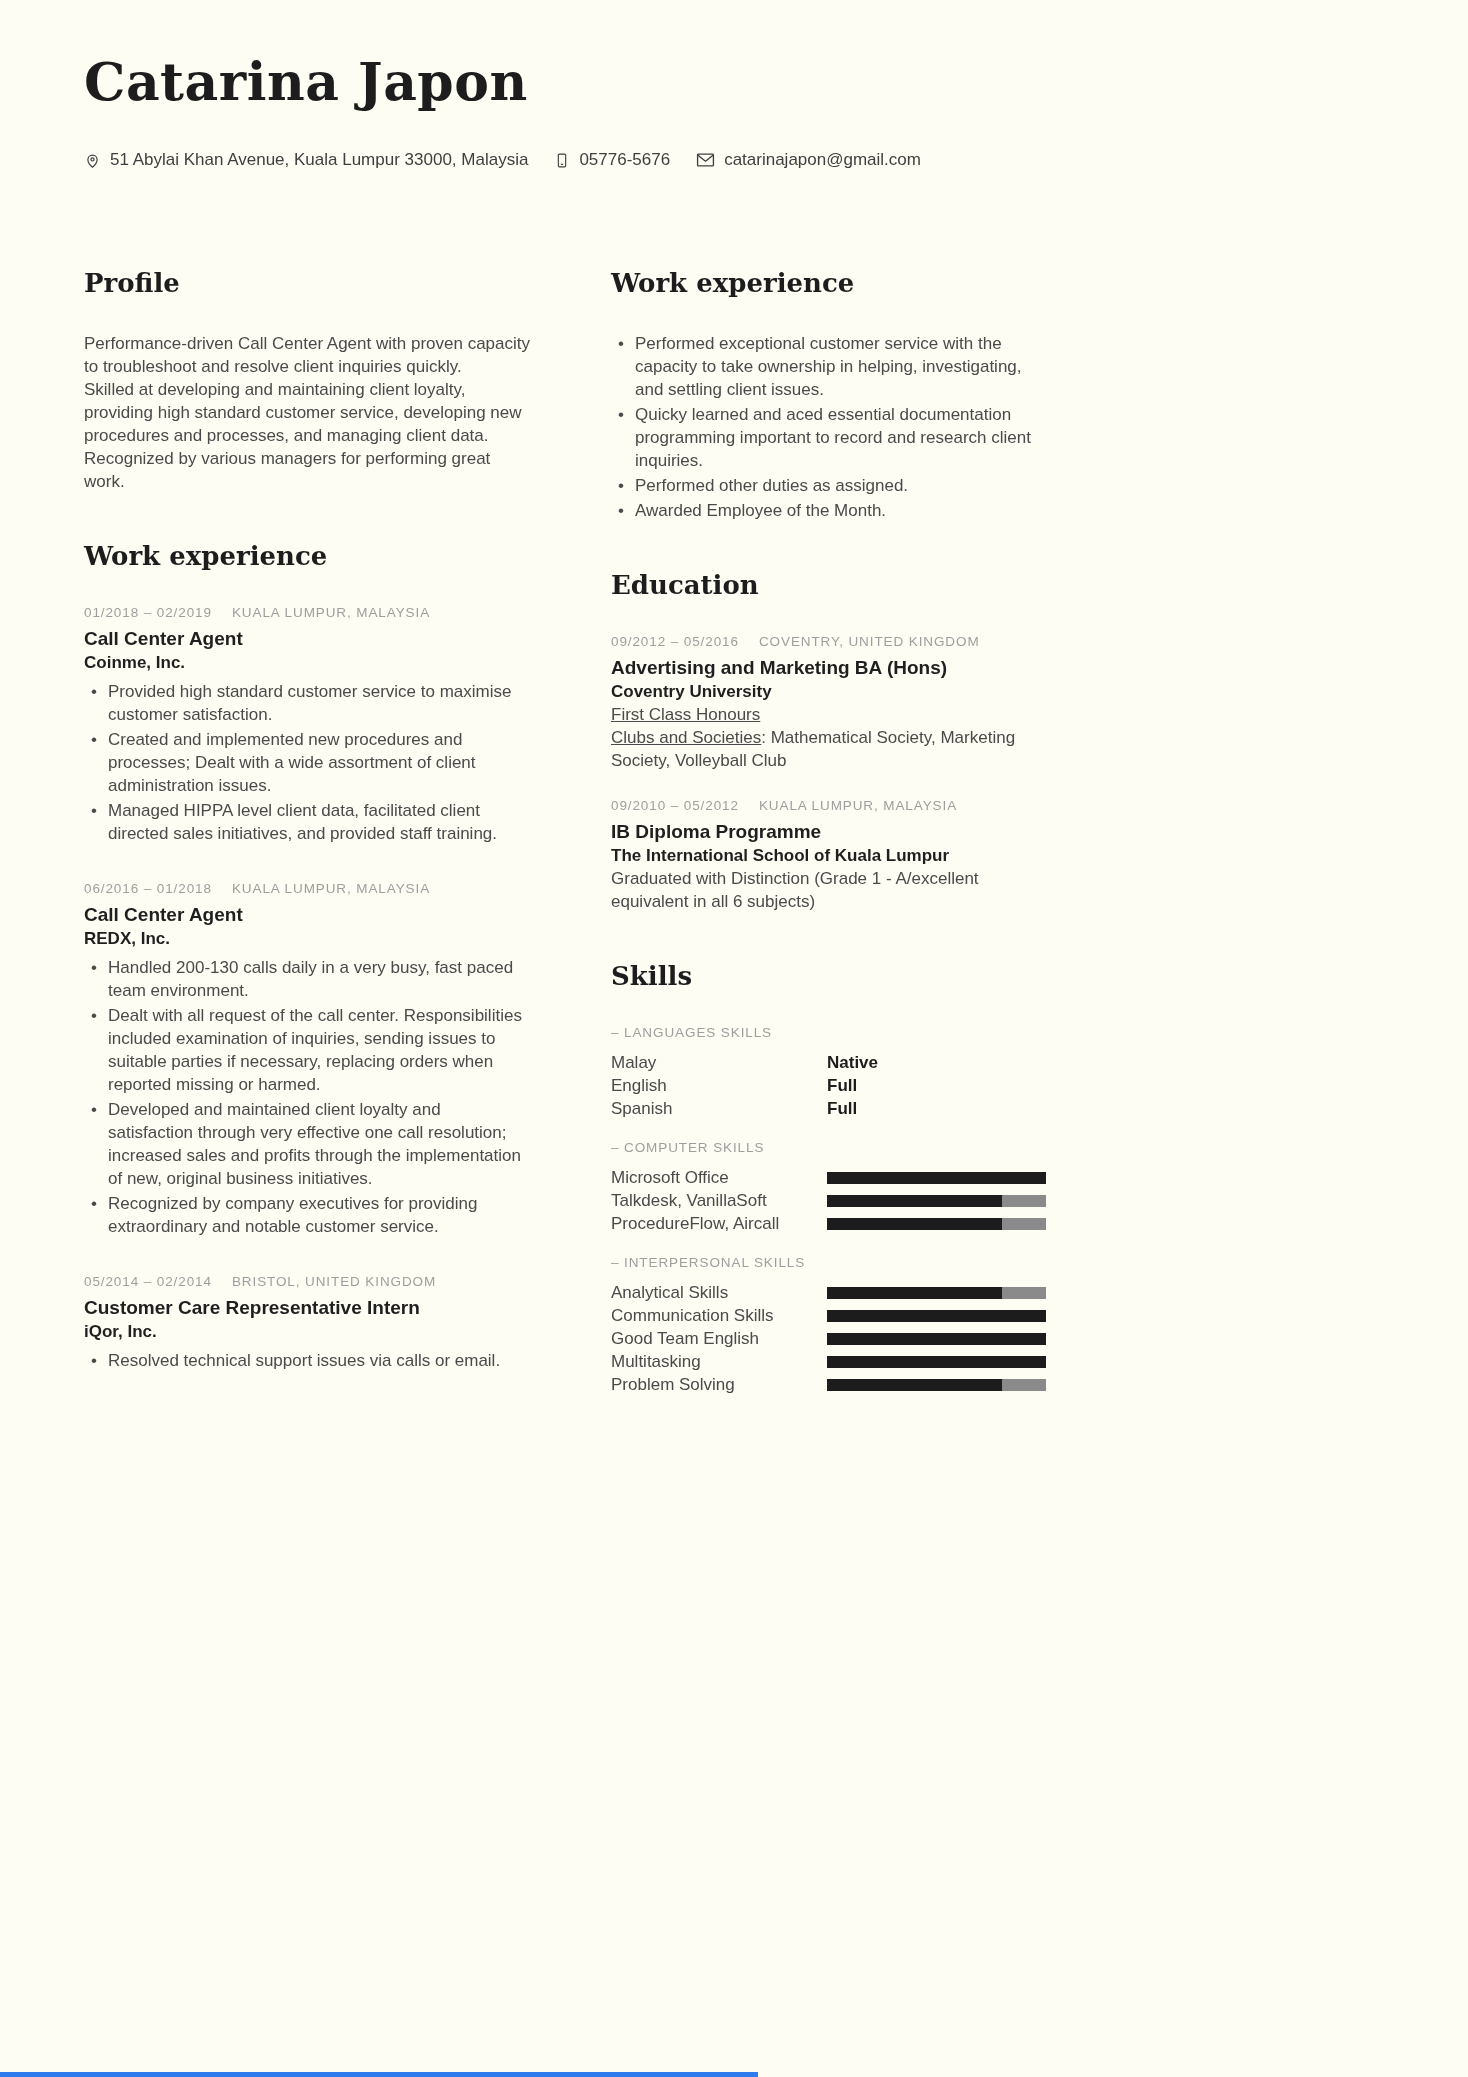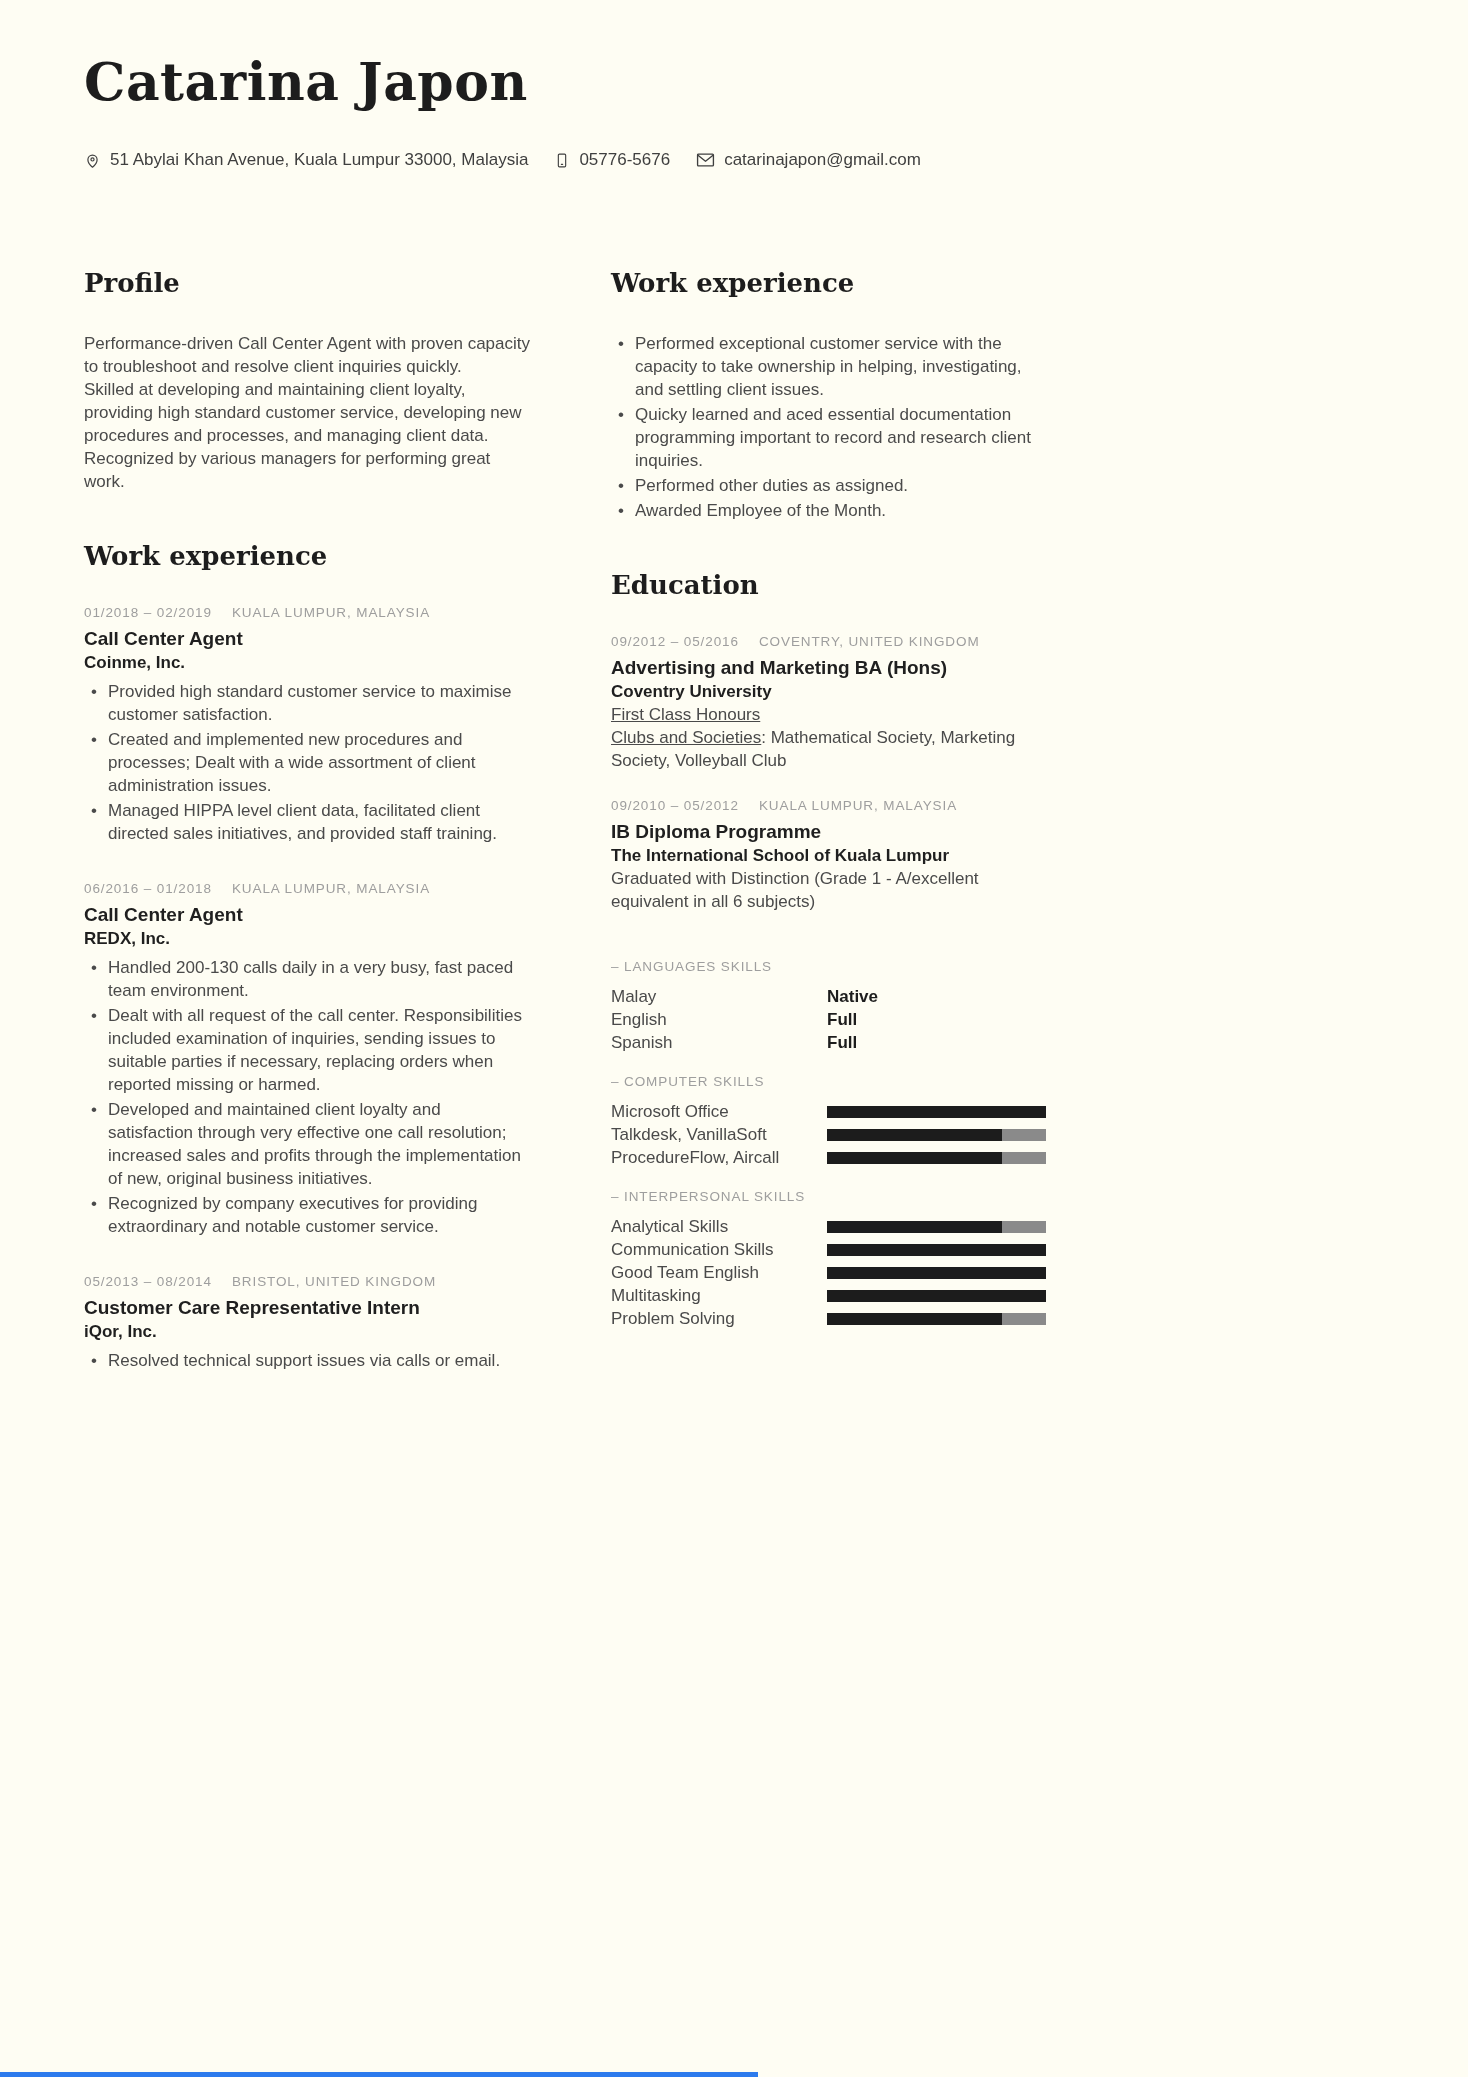--- a/index.html
+++ b/index.html
@@ -127,21 +127,21 @@
           <ul class="bullets">
             <li>Handled 200-130 calls daily in a very busy, fast paced team environment.</li>
             <li>Dealt with all request of the call center. Responsibilities included examination of inquiries, sending issues to suitable parties if necessary, replacing orders when reported missing or harmed.</li>
             <li>Developed and maintained client loyalty and satisfaction through very effective one call resolution; increased sales and profits through the implementation of new, original business initiatives.</li>
             <li>Recognized by company executives for providing extraordinary and notable customer service.</li>
           </ul>
         </div>
 
         <div class="entry">
           <div class="meta">
-            <span>05/2013 – 08/2014</span>
+            <span>05/2014 – 02/2014</span>
             <span>BRISTOL, UNITED KINGDOM</span>
           </div>
           <div class="job-title">Customer Care Representative Intern</div>
           <div class="company">iQor, Inc.</div>
           <ul class="bullets">
             <li>Resolved technical support issues via calls or email.</li>
           </ul>
         </div>
       </section>
     </div>
@@ -181,20 +181,21 @@
             <span>09/2010 – 05/2012</span>
             <span>KUALA LUMPUR, MALAYSIA</span>
           </div>
           <div class="job-title">IB Diploma Programme</div>
           <div class="company">The International School of Kuala Lumpur</div>
           <div class="edu-line">Graduated with Distinction (Grade 1 - A/excellent equivalent in all 6 subjects)</div>
         </div>
       </section>
 
       <section class="section">
+        <h2 class="section-heading">Skills</h2>
 
         <div class="skill-group">
           <div class="group-label">– LANGUAGES SKILLS</div>
           <div class="skill-row">
             <span class="skill-name">Malay</span>
             <span class="skill-level">Native</span>
           </div>
           <div class="skill-row">
             <span class="skill-name">English</span>
             <span class="skill-level">Full</span>

